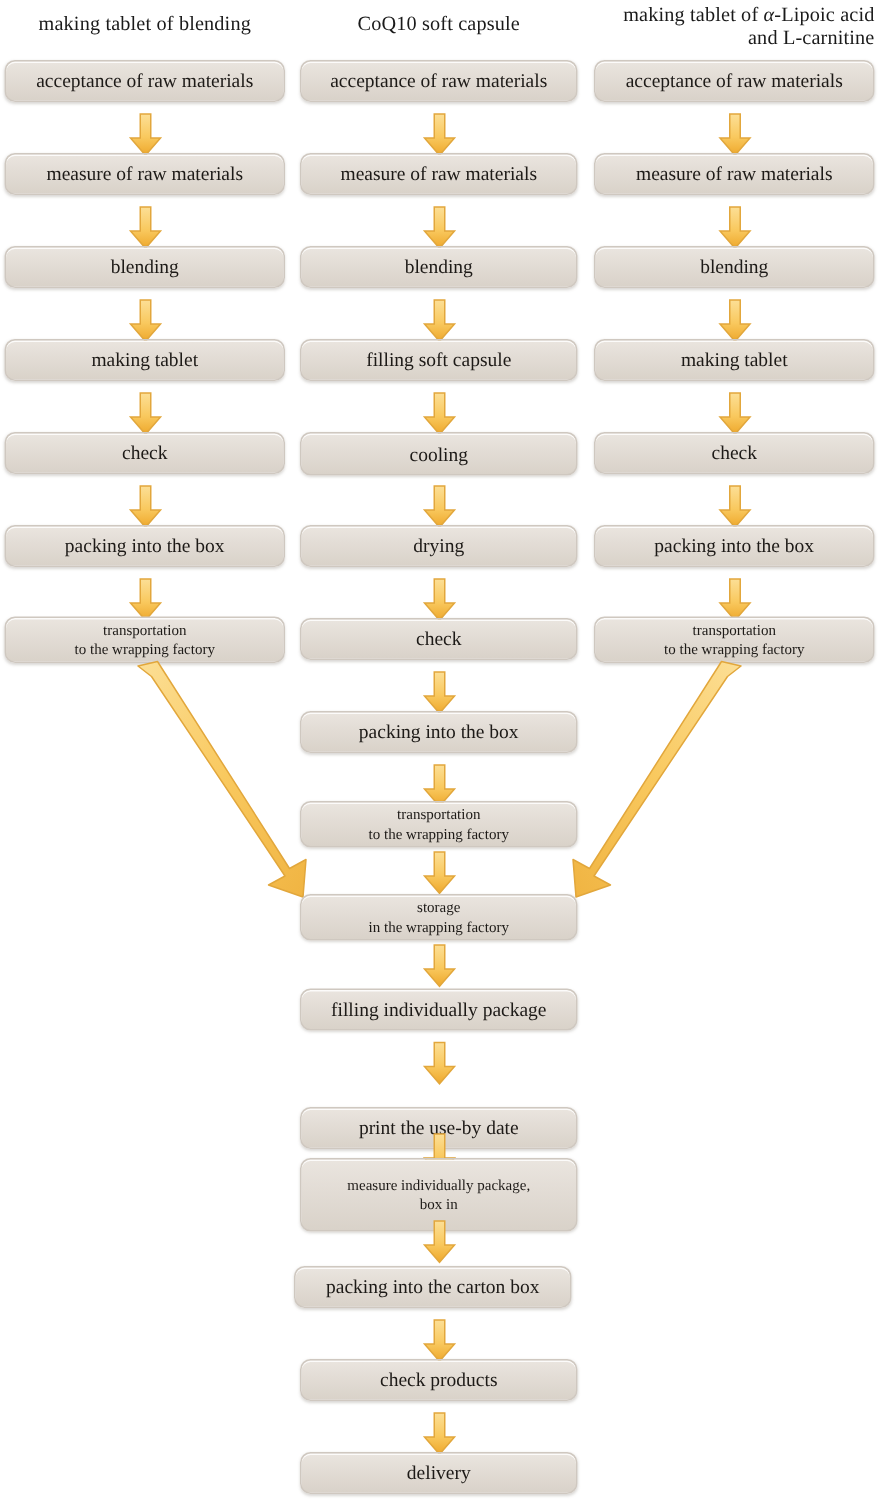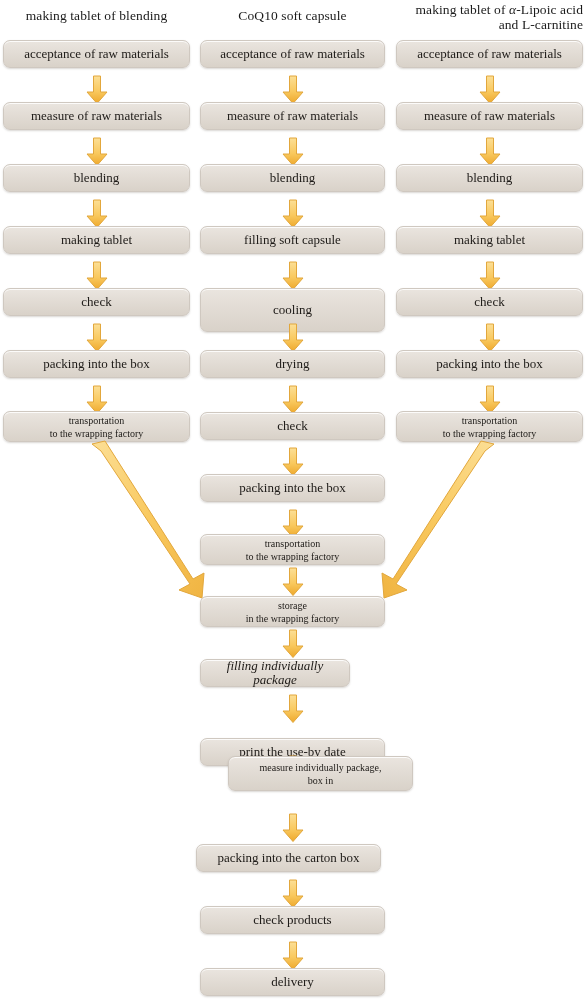--- a/index.html
+++ b/index.html
@@ -167,21 +167,21 @@
       </svg>
   </div>
 
   <div class="node" style="left:200px; top:226px; width:185px; height:28px;">filling soft capsule</div>
   <div class="varrow" style="left:281px; top:261px;">
     <svg viewBox="0 0 24 30">
         <path d="M8.5 1 H15.5 V17 H22 L12 28.5 L2 17 H8.5 Z" fill="url(#ag1)" stroke="#e2a73c" stroke-width="1"></path>
       </svg>
   </div>
 
-  <div class="node" style="left:200px; top:288px; width:185px; height:44px;">cooling</div>
+  <div class="node" style="left:200px; top:288px; width:185px; height:29px;">cooling</div>
   <div class="varrow" style="left:281px; top:323px;">
     <svg viewBox="0 0 24 30">
         <path d="M8.5 1 H15.5 V17 H22 L12 28.5 L2 17 H8.5 Z" fill="url(#ag1)" stroke="#e2a73c" stroke-width="1"></path>
       </svg>
   </div>
 
   <div class="node" style="left:200px; top:350px; width:185px; height:28px;">drying</div>
   <div class="varrow" style="left:281px; top:385px;">
     <svg viewBox="0 0 24 30">
         <path d="M8.5 1 H15.5 V17 H22 L12 28.5 L2 17 H8.5 Z" fill="url(#ag1)" stroke="#e2a73c" stroke-width="1"></path>
@@ -282,35 +282,35 @@
   </div>
 
   <div class="node two-line" style="left:200px; top:596px; width:185px; height:31px;">storage
 in the wrapping factory</div>
   <div class="varrow" style="left:281px; top:629px;">
     <svg viewBox="0 0 24 30">
         <path d="M8.5 1 H15.5 V17 H22 L12 28.5 L2 17 H8.5 Z" fill="url(#ag1)" stroke="#e2a73c" stroke-width="1"></path>
       </svg>
   </div>
 
-  <div class="node" style="left:200px; top:659px; width:150px; height:28px;font-style:italic;">filling individually package</div>
+  <div class="node" style="left:200px; top:659px; width:185px; height:28px;">filling individually package</div>
   <div class="varrow" style="left:281px; top:694px;">
     <svg viewBox="0 0 24 30">
         <path d="M8.5 1 H15.5 V17 H22 L12 28.5 L2 17 H8.5 Z" fill="url(#ag1)" stroke="#e2a73c" stroke-width="1"></path>
       </svg>
   </div>
 
   <div class="node" style="left:200px; top:720px; width:185px; height:28px;margin-top:18px;">print the use-by date</div>
   <div class="varrow" style="left:281px; top:755px;">
     <svg viewBox="0 0 24 30">
         <path d="M8.5 1 H15.5 V17 H22 L12 28.5 L2 17 H8.5 Z" fill="url(#ag1)" stroke="#e2a73c" stroke-width="1"></path>
       </svg>
   </div>
 
-  <div class="node two-line" style="left:200px; top:756px; width:185px; height:35px;margin-left:28px;">measure individually package,
+  <div class="node two-line" style="left:200px; top:772px; width:185px; height:49px;">measure individually package,
 box in</div>
   <div class="varrow" style="left:281px; top:813px;">
     <svg viewBox="0 0 24 30">
         <path d="M8.5 1 H15.5 V17 H22 L12 28.5 L2 17 H8.5 Z" fill="url(#ag1)" stroke="#e2a73c" stroke-width="1"></path>
       </svg>
   </div>
 
   <div class="node" style="left:196px; top:844px; width:185px; height:28px;">packing into the carton box</div>
   <div class="varrow" style="left:281px; top:879px;">
     <svg viewBox="0 0 24 30">

